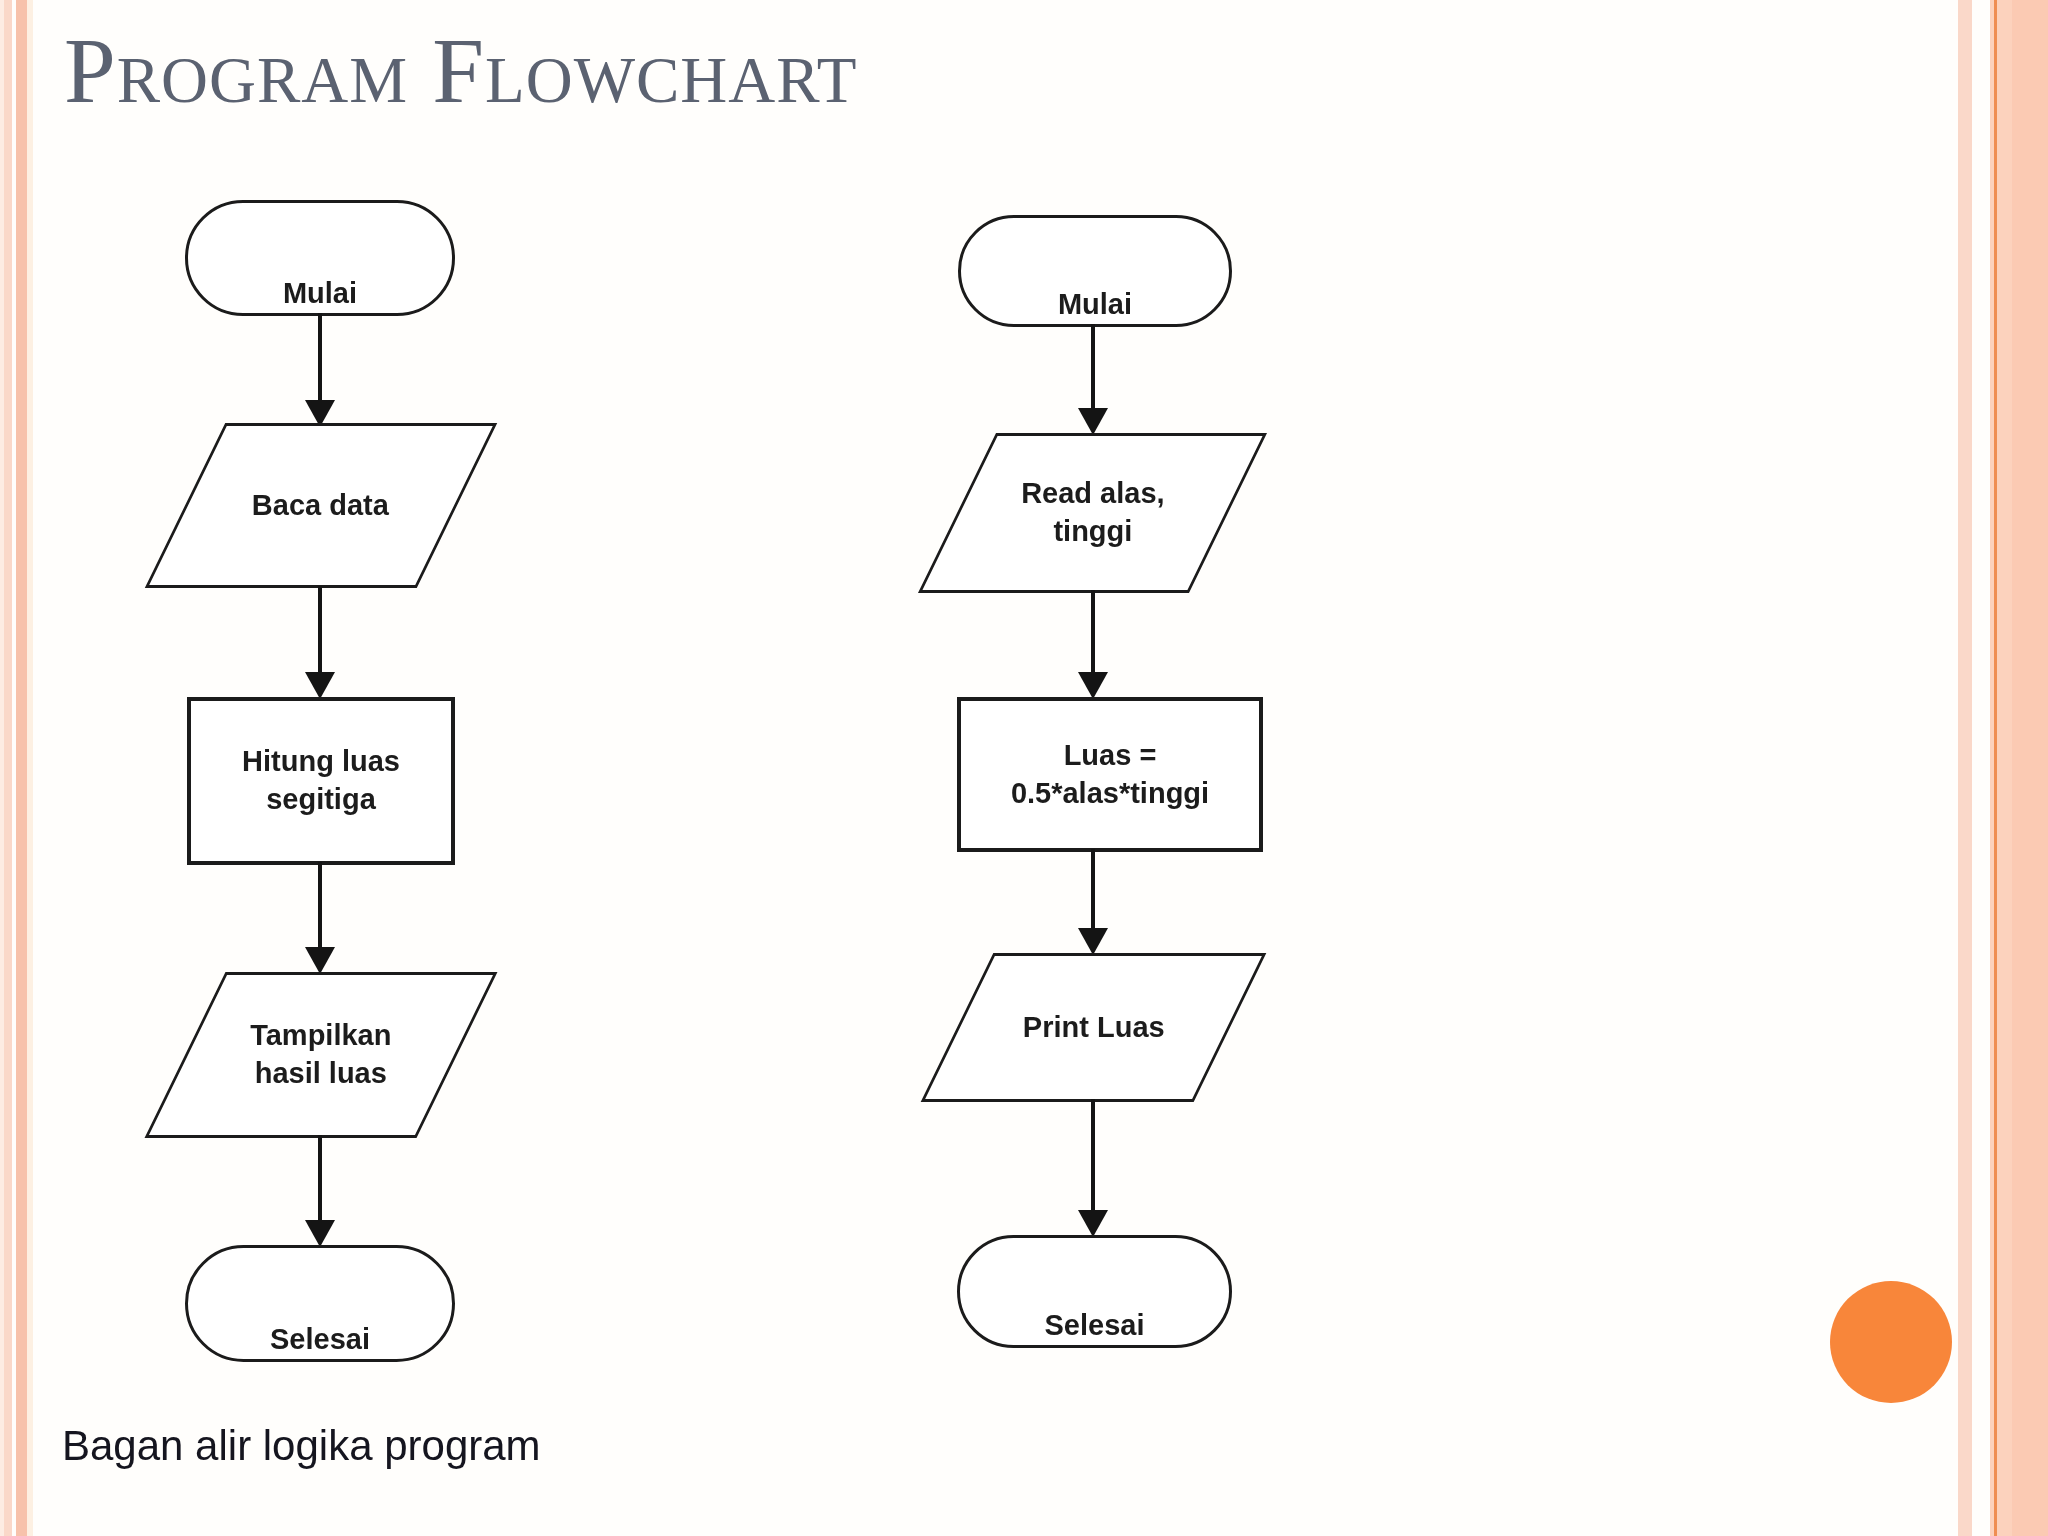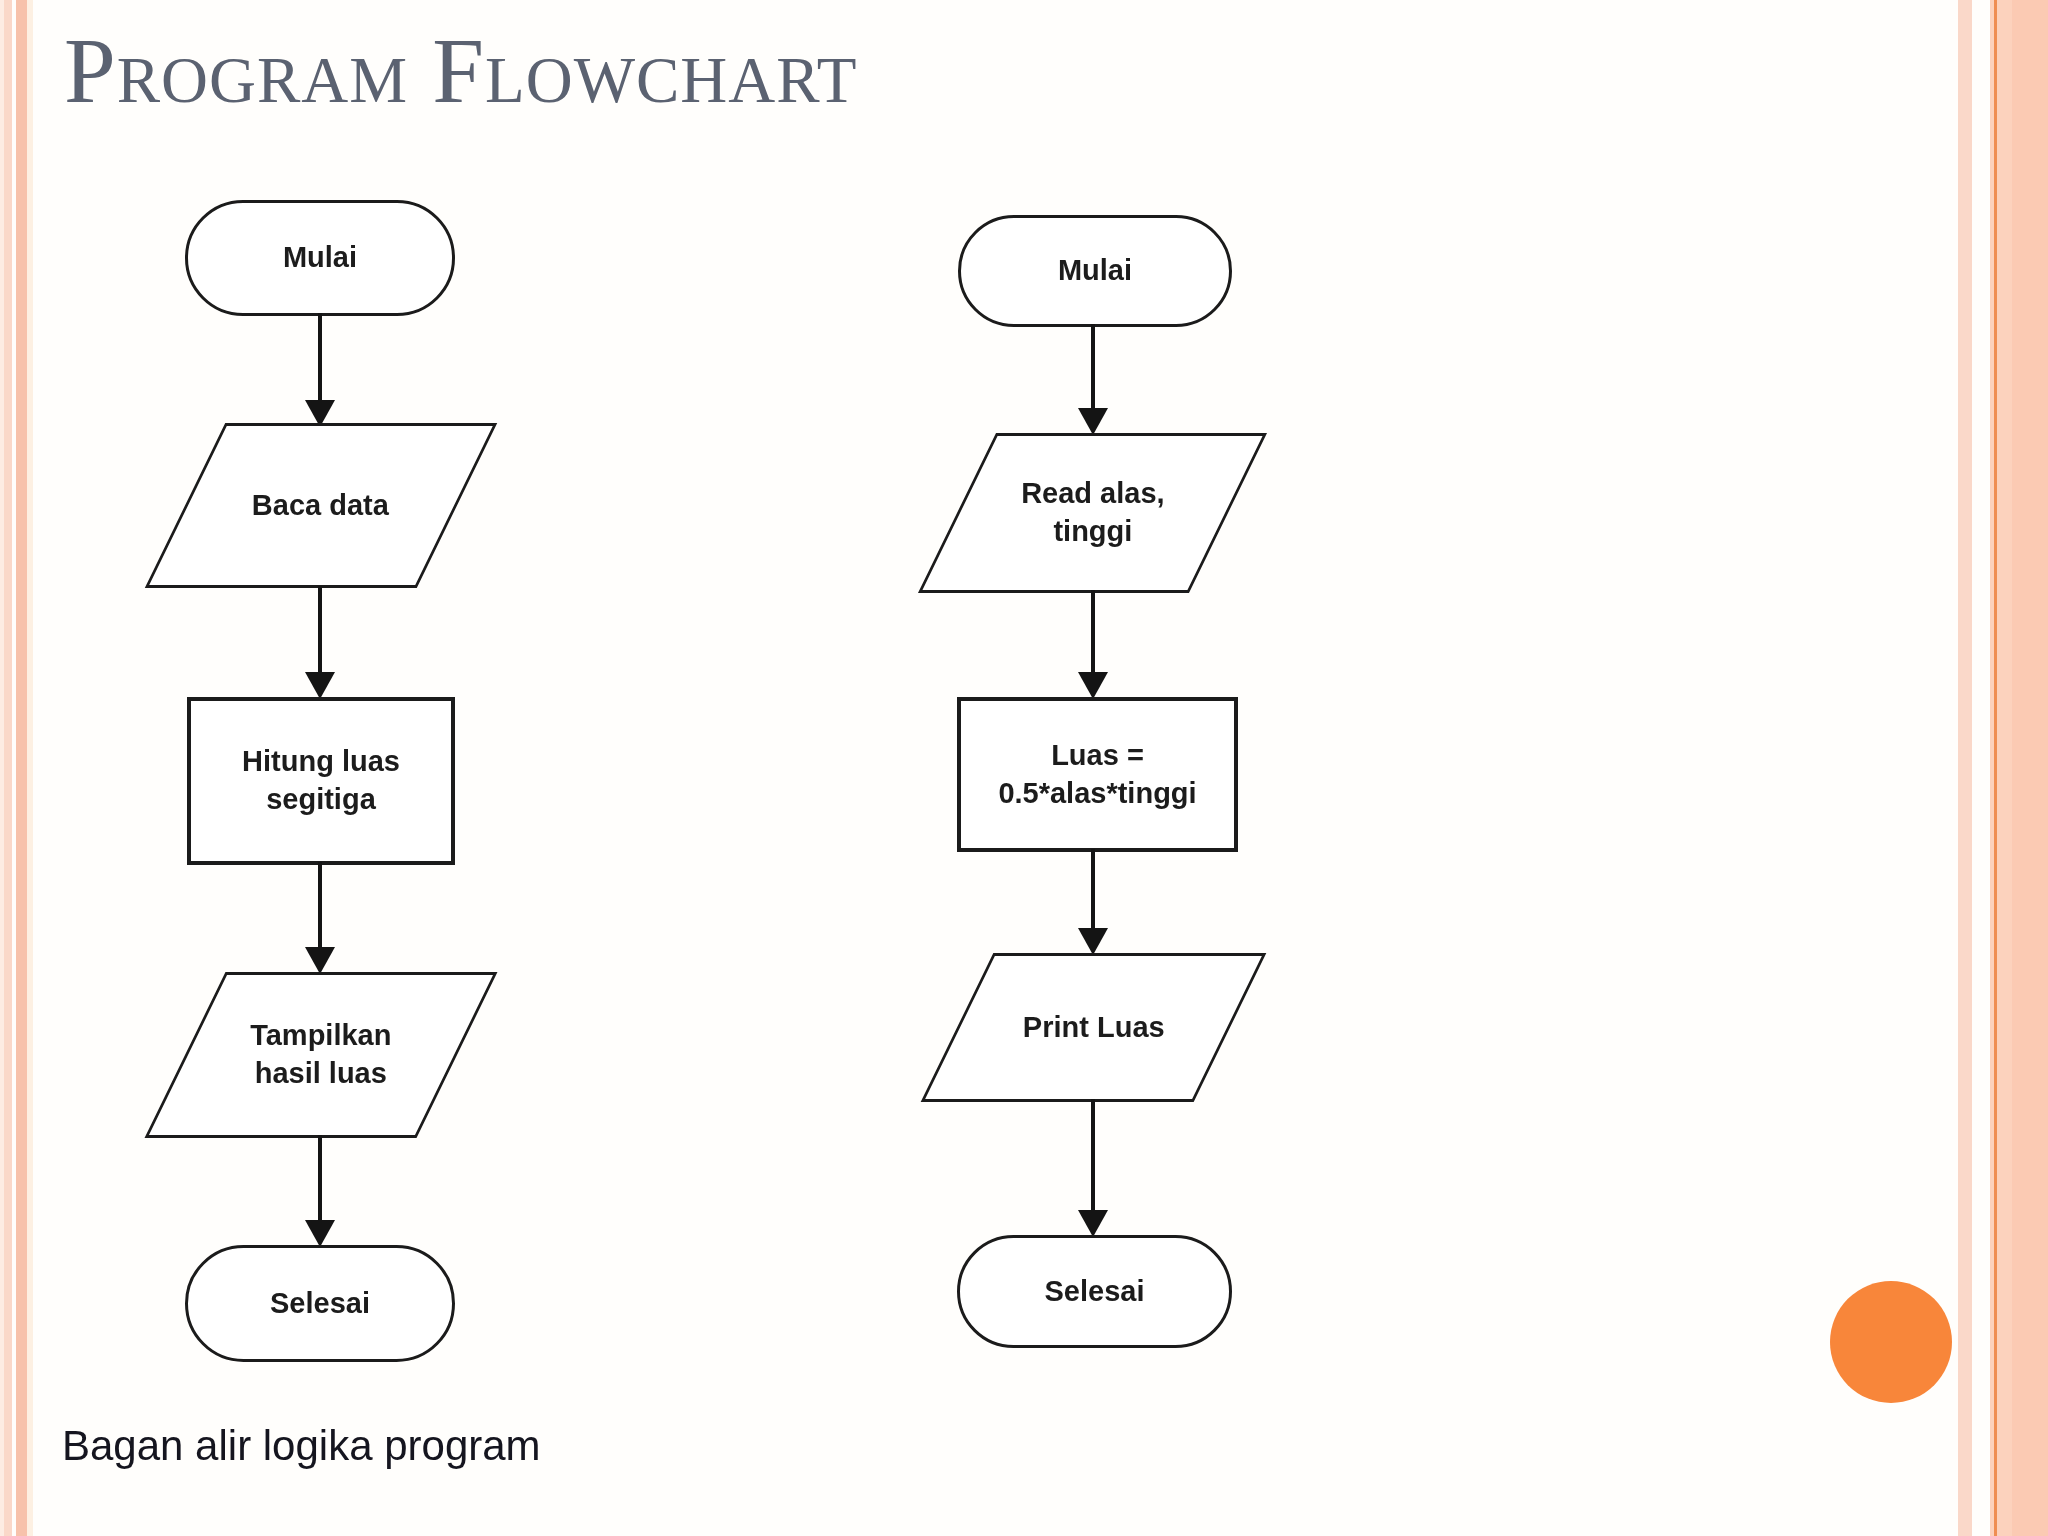--- a/index.html
+++ b/index.html
@@ -49,20 +49,21 @@
     position: absolute;
     box-sizing: border-box;
     background: var(--shape-fill, #FFFFFF);
     display: flex;
     align-items: center;
     justify-content: center;
   }
   .terminator {
     border: 3px solid var(--shape-border, #1B1B1B);
     border-radius: 62px;
+    align-items: flex-end;
   }
   .process {
     border: 4px solid var(--shape-border, #1B1B1B);
   }
   .io {
     border: 3px solid var(--shape-border, #1B1B1B);
     transform: skewX(-26deg);
   }
   .nlabel {
     font-weight: bold;
@@ -198,21 +199,21 @@
     <div class="node io" style="left:957px; top:433px; width:271px; height:160px;">
       <span class="nlabel">Read alas,
 tinggi</span>
     </div>
 
     <div class="arrow" style="left:1078px; top:590px; height:109px;">
       <div class="shaft"></div>
       <div class="head"></div>
     </div>
 
-    <div class="node process" style="left:957px; top:697px; width:281px; height:155px;">
+    <div class="node process" style="left:957px; top:697px; width:306px; height:155px;">
       <span class="nlabel">Luas =
 0.5*alas*tinggi</span>
     </div>
 
     <div class="arrow" style="left:1078px; top:849px; height:106px;">
       <div class="shaft"></div>
       <div class="head"></div>
     </div>
 
     <div class="node io" style="left:957px; top:953px; width:273px; height:149px;">

